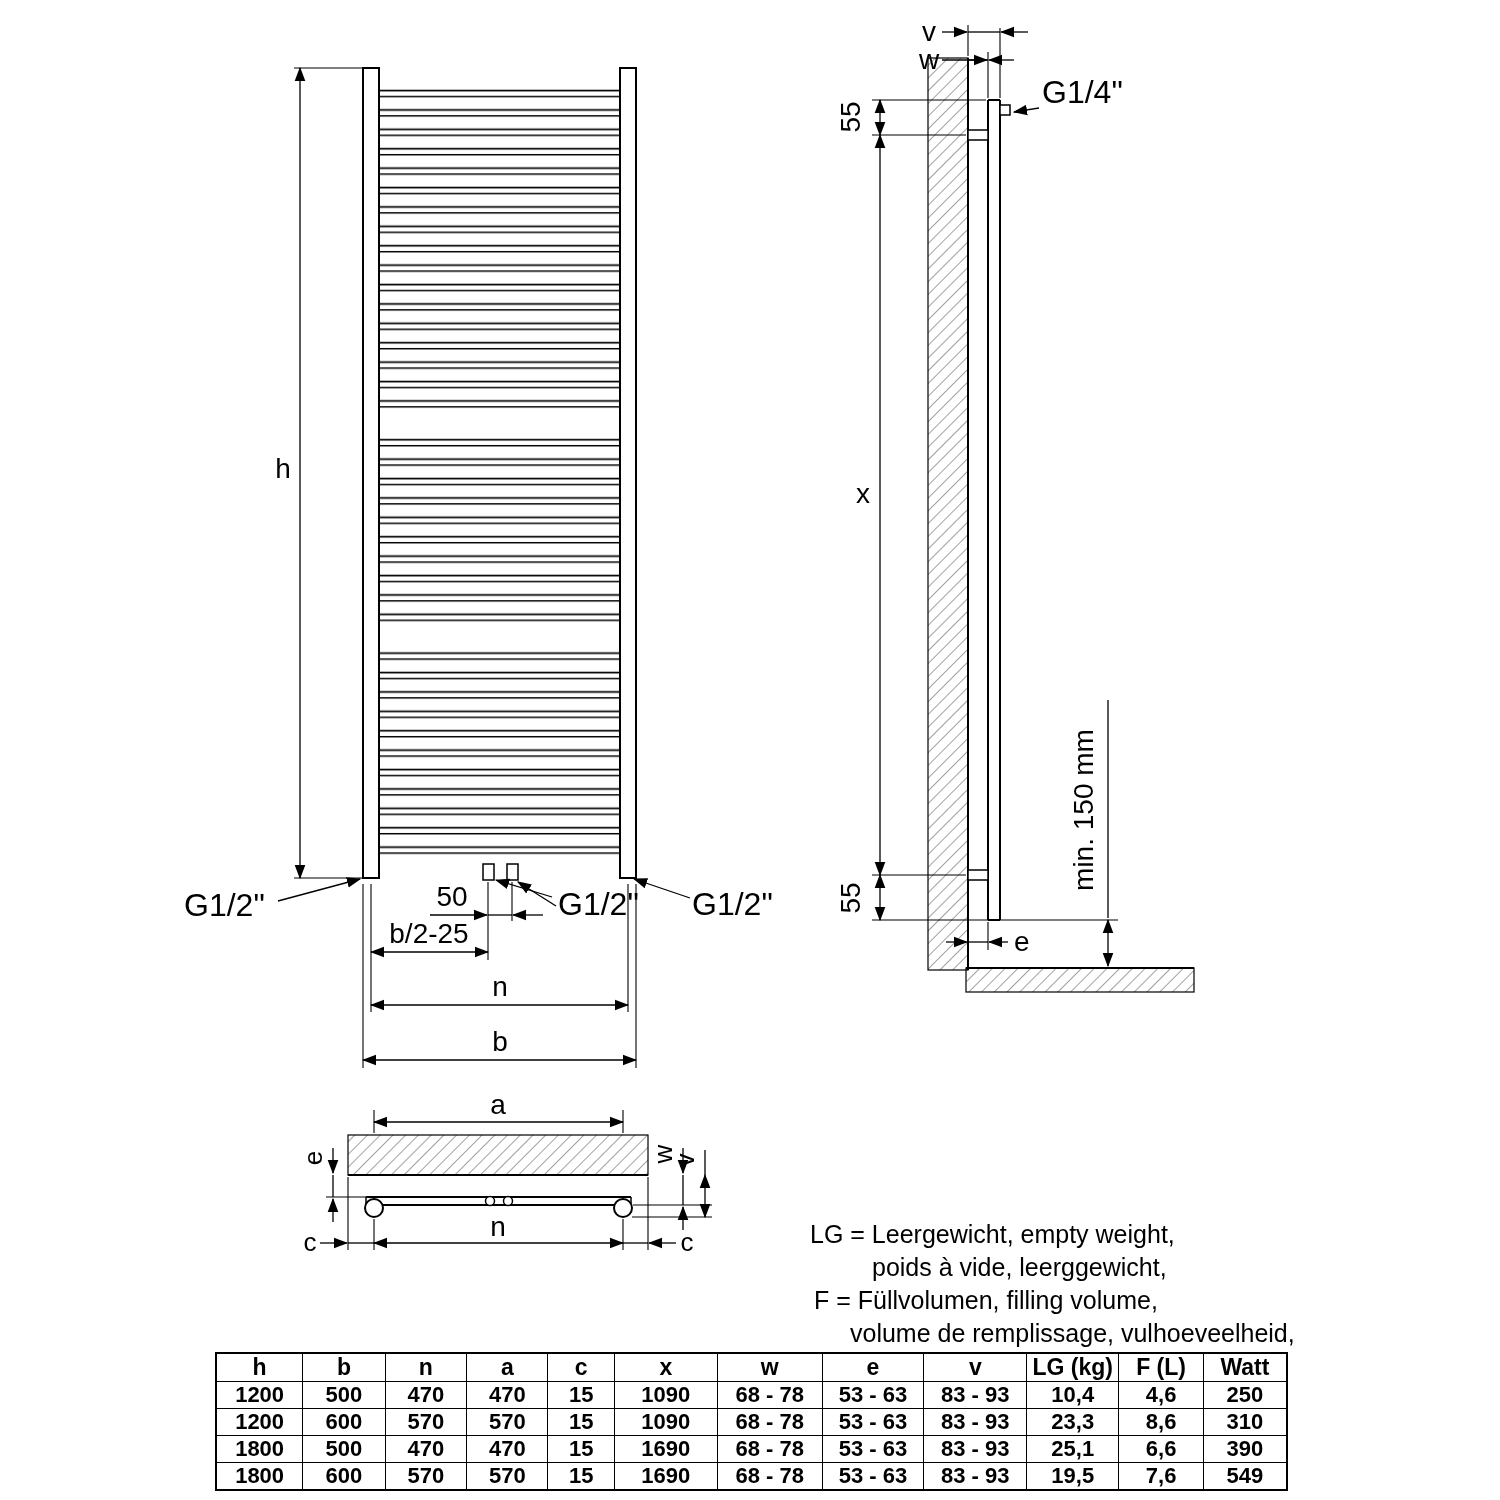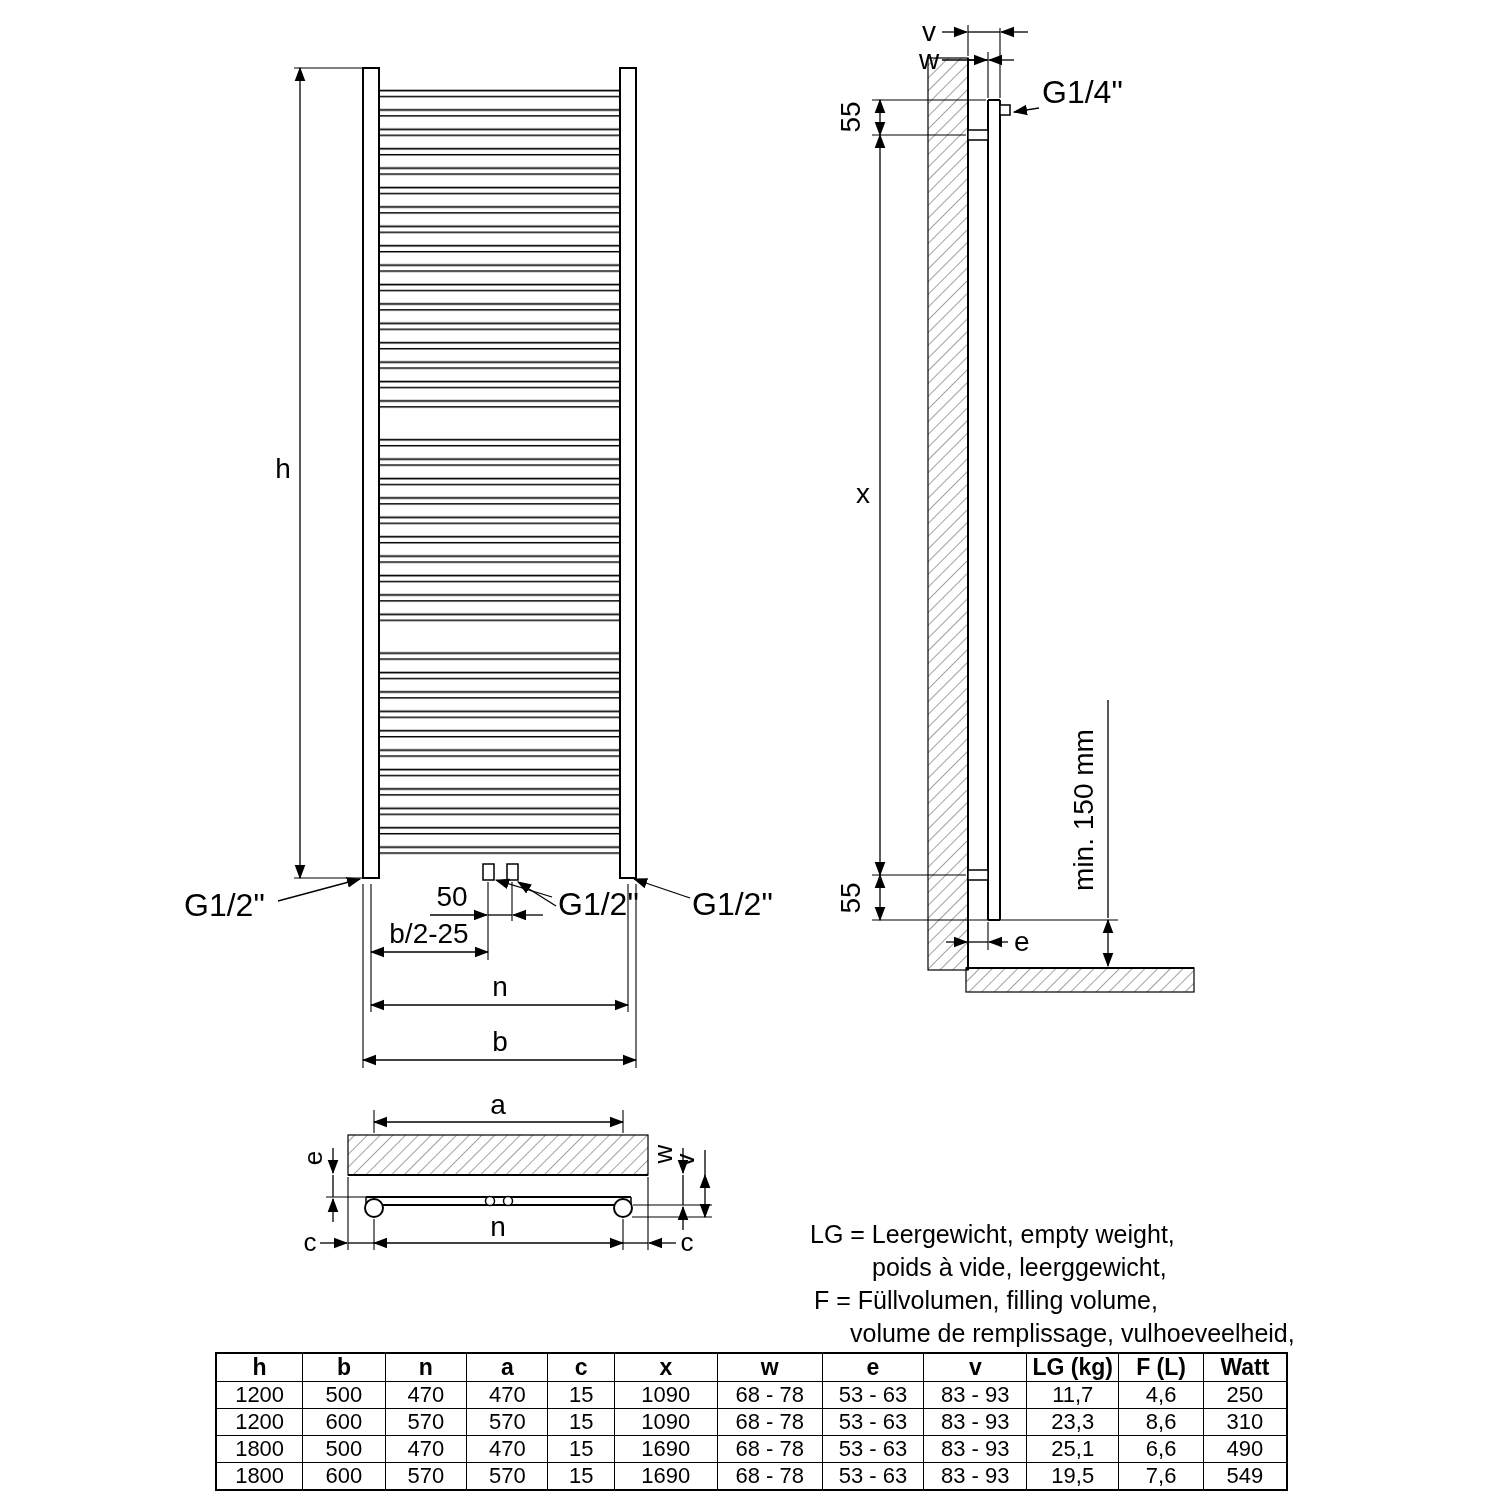--- a/index.html
+++ b/index.html
@@ -16,21 +16,21 @@
   .struct{stroke:#000;fill:none;}
   .dim{stroke:#000;stroke-width:1.3;fill:none;}
   .ext{stroke:#000;stroke-width:1.1;fill:none;}
   .table-wrap{position:absolute;left:215px;top:1352px;width:1073px;}
   table.spec{
     border-collapse:collapse;width:100%;table-layout:fixed;
     font-size:22px;border:2px solid #000;
   }
   table.spec th,table.spec td{
     border:1.5px solid #000;text-align:center;vertical-align:middle;
-    height:26px;padding:0;overflow:hidden;white-space:nowrap;
+    height:26px;padding:0;overflow:hidden;white-space:nowrap;font-weight:bold;
   }
   table.spec th{font-weight:bold;font-size:23px;}
 </style>
 </head>
 <body>
 
 <svg width="1500" height="1500" viewBox="0 0 1500 1500">
   <defs>
     <marker id="arr" viewBox="0 0 12 12" refX="11" refY="6" markerWidth="11" markerHeight="11" orient="auto-start-reverse">
       <path d="M0,1.5 L12,6 L0,10.5 z" fill="#000"></path>
@@ -247,21 +247,21 @@
       <tr>
         <td>1200</td>
         <td>500</td>
         <td>470</td>
         <td>470</td>
         <td>15</td>
         <td>1090</td>
         <td>68 - 78</td>
         <td>53 - 63</td>
         <td>83 - 93</td>
-        <td>11,7</td>
+        <td>10,4</td>
         <td>4,6</td>
         <td>250</td>
       </tr>
       <tr>
         <td>1200</td>
         <td>600</td>
         <td>570</td>
         <td>570</td>
         <td>15</td>
         <td>1090</td>
@@ -277,21 +277,21 @@
         <td>500</td>
         <td>470</td>
         <td>470</td>
         <td>15</td>
         <td>1690</td>
         <td>68 - 78</td>
         <td>53 - 63</td>
         <td>83 - 93</td>
         <td>25,1</td>
         <td>6,6</td>
-        <td>490</td>
+        <td>390</td>
       </tr>
       <tr>
         <td>1800</td>
         <td>600</td>
         <td>570</td>
         <td>570</td>
         <td>15</td>
         <td>1690</td>
         <td>68 - 78</td>
         <td>53 - 63</td>

